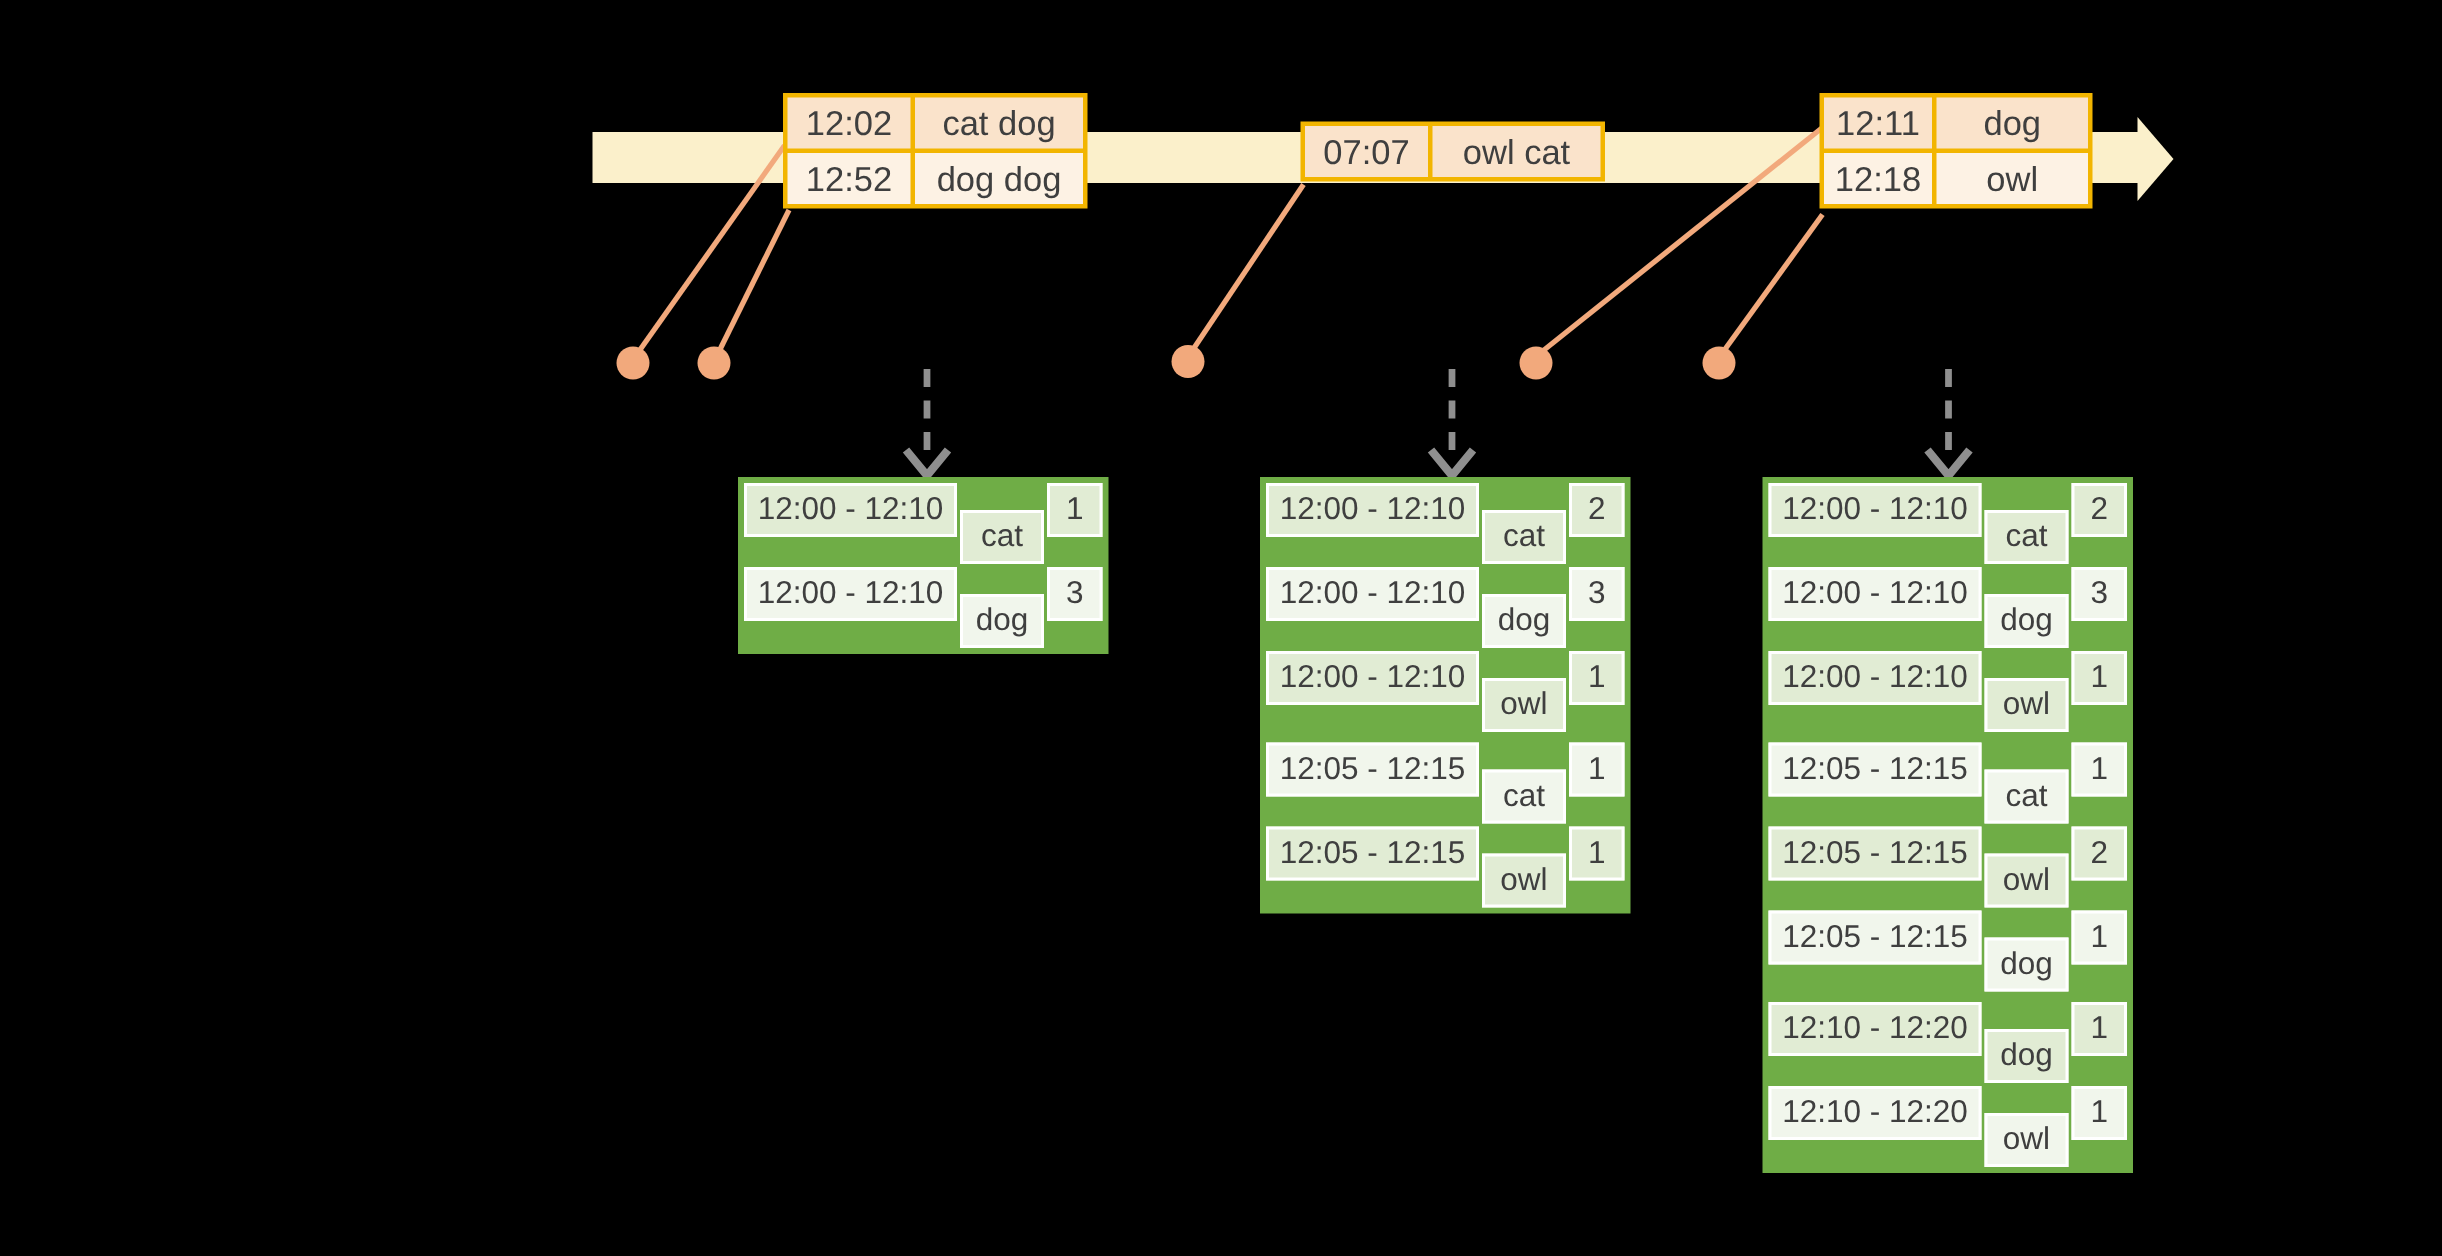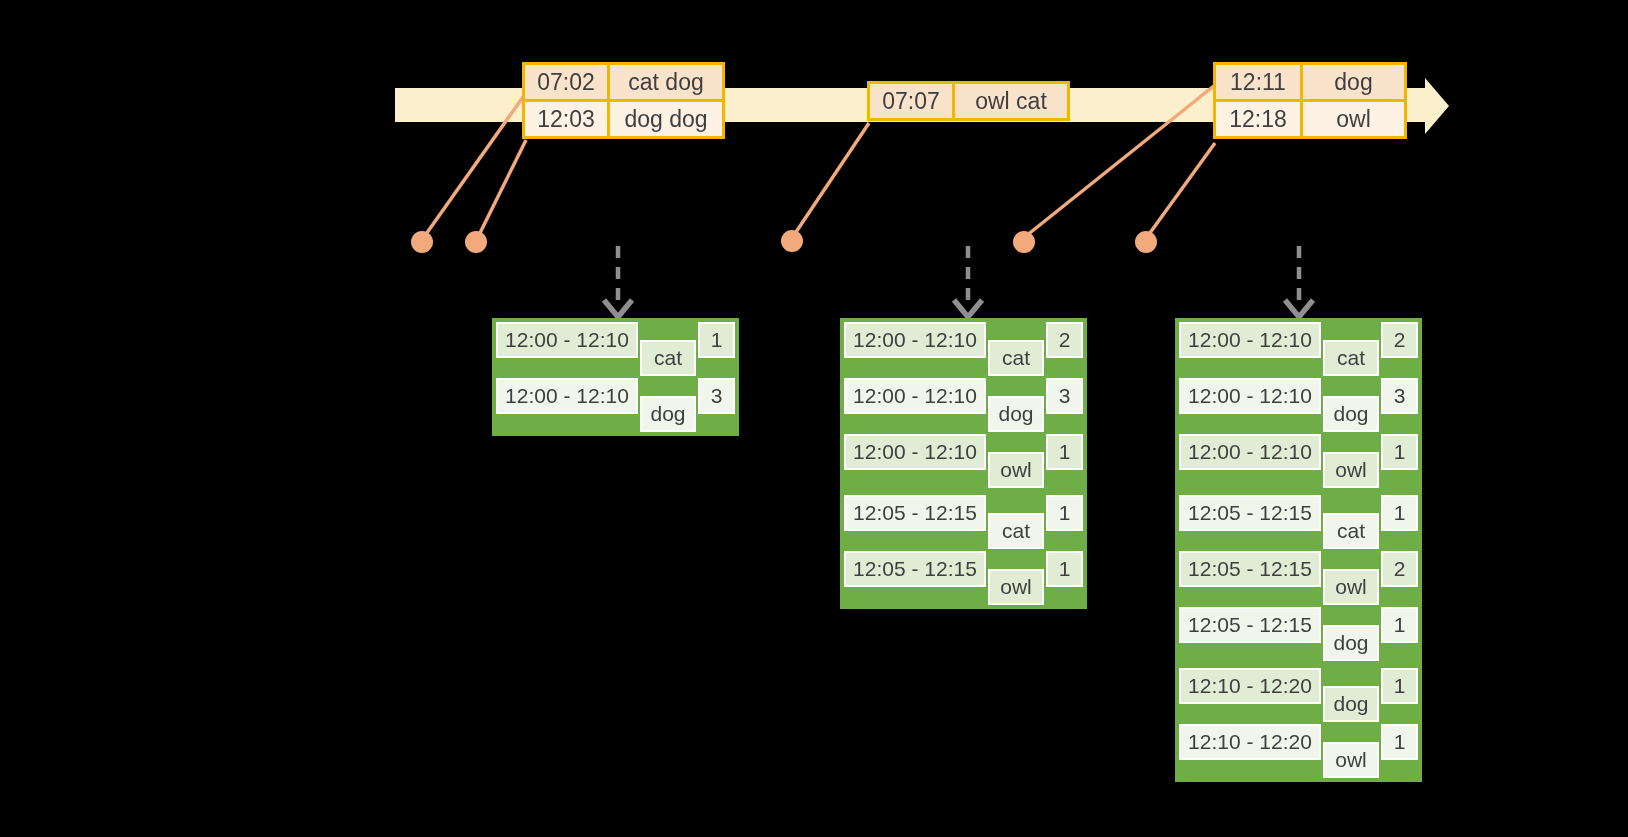--- a/index.html
+++ b/index.html
@@ -18,21 +18,21 @@
   }
   .ev-row{display:flex;gap:3px;}
   .ev-cell{
     display:flex;align-items:center;justify-content:center;
     height:34px;font-size:23px;
   }
   .ev-row.odd  .ev-cell{background:var(--peach-dark,#fae3cb);}
   .ev-row.even .ev-cell{background:var(--peach-light,#fdf2e4);}
   .ev-cell.time{width:82px;}
   .ev-cell.word{width:112px;}
-  .ev-narrow .ev-cell.time{width:84px;}
+  .ev-narrow .ev-cell.time{width:72px;}
   .ev-narrow .ev-cell.word{width:101px;}
 
   
   .rs-table{
     position:absolute;background:var(--green,#6fad46);
     padding:4px;display:flex;flex-direction:column;gap:2px;
     box-sizing:border-box;
   }
   .rs-row{display:flex;gap:2px;}
   .rs-row.group-start{margin-top:5px;}
@@ -85,25 +85,25 @@
       </g>
       <g>
         <line x1="1299" y1="246" x2="1299" y2="300" stroke-width="4.5" stroke-dasharray="12 9"></line>
         <polyline points="1285,300 1299,317 1313,300" stroke-width="5.5"></polyline>
       </g>
     </g>
   </svg>
 
   <div class="ev-table" style="left:522px;top:62px">
       <div class="ev-row odd">
-        <div class="ev-cell time">07:02</div>
+        <div class="ev-cell time">12:02</div>
         <div class="ev-cell word">cat dog</div>
       </div>
       <div class="ev-row even">
-        <div class="ev-cell time">12:03</div>
+        <div class="ev-cell time">12:52</div>
         <div class="ev-cell word">dog dog</div>
       </div>
     </div>
   <div class="ev-table" style="left:867px;top:81px">
       <div class="ev-row odd">
         <div class="ev-cell time">07:07</div>
         <div class="ev-cell word">owl cat</div>
       </div>
     </div>
   <div class="ev-table ev-narrow" style="left:1213px;top:62px">

